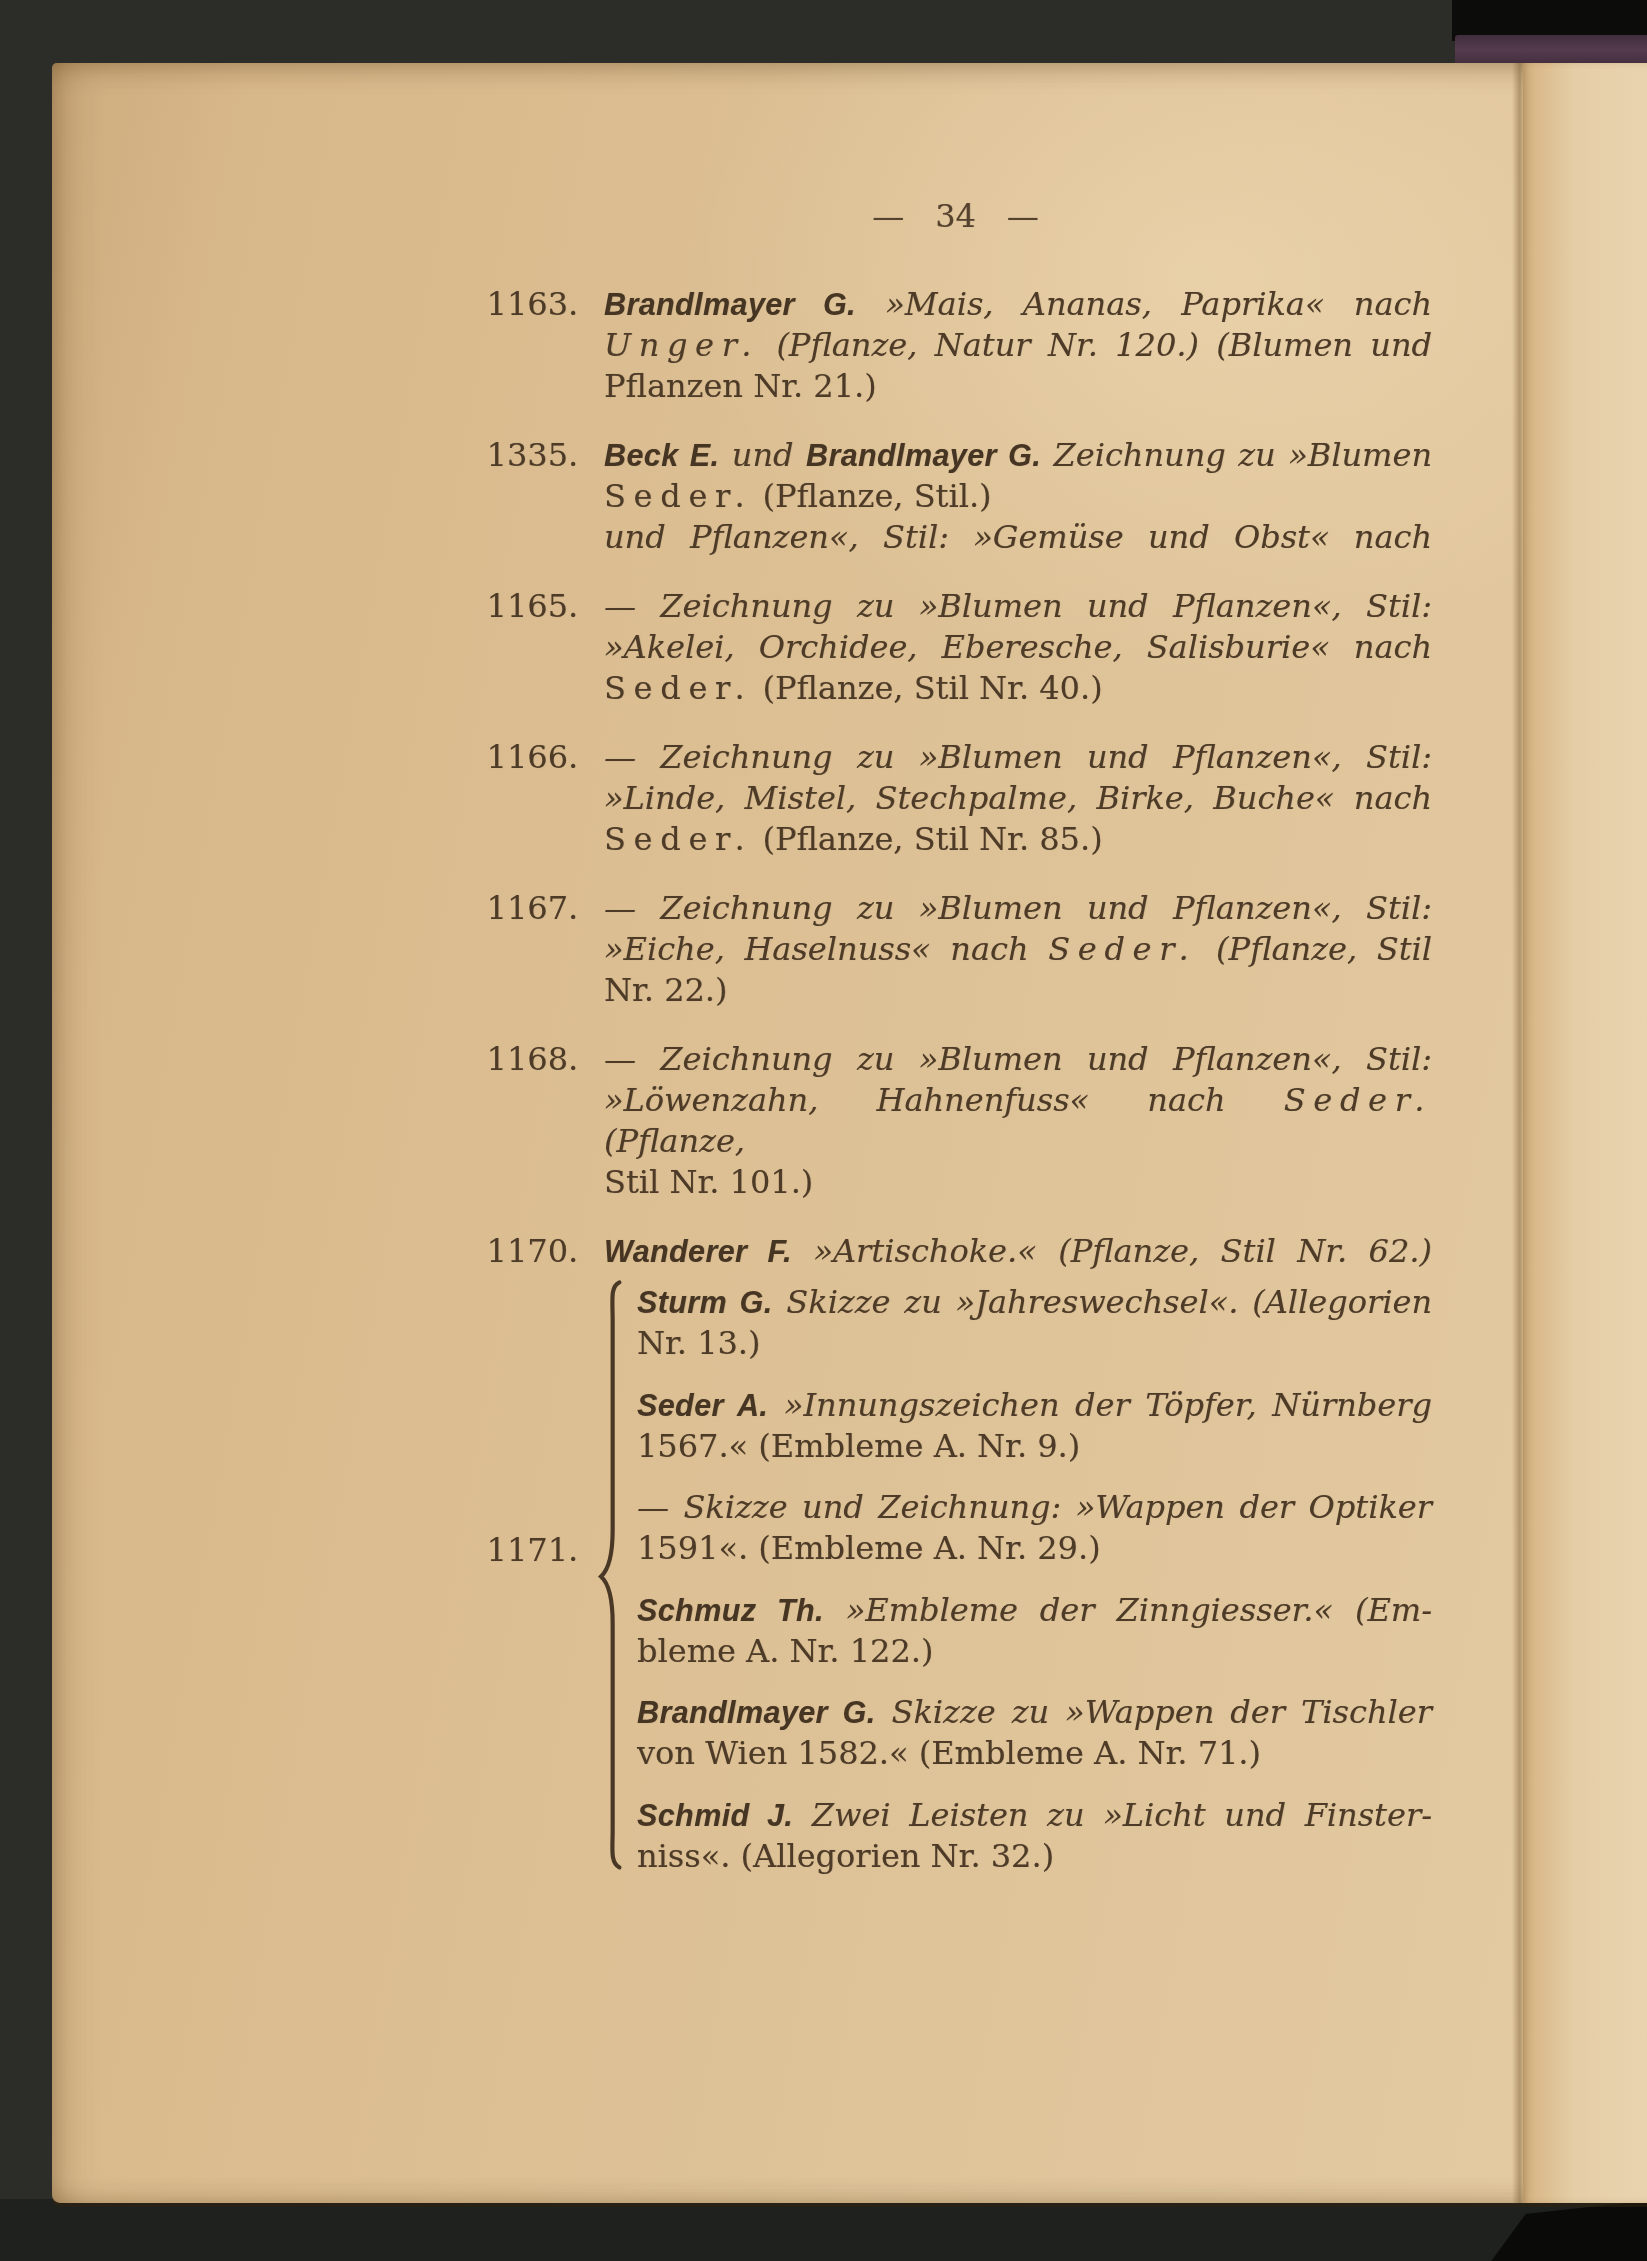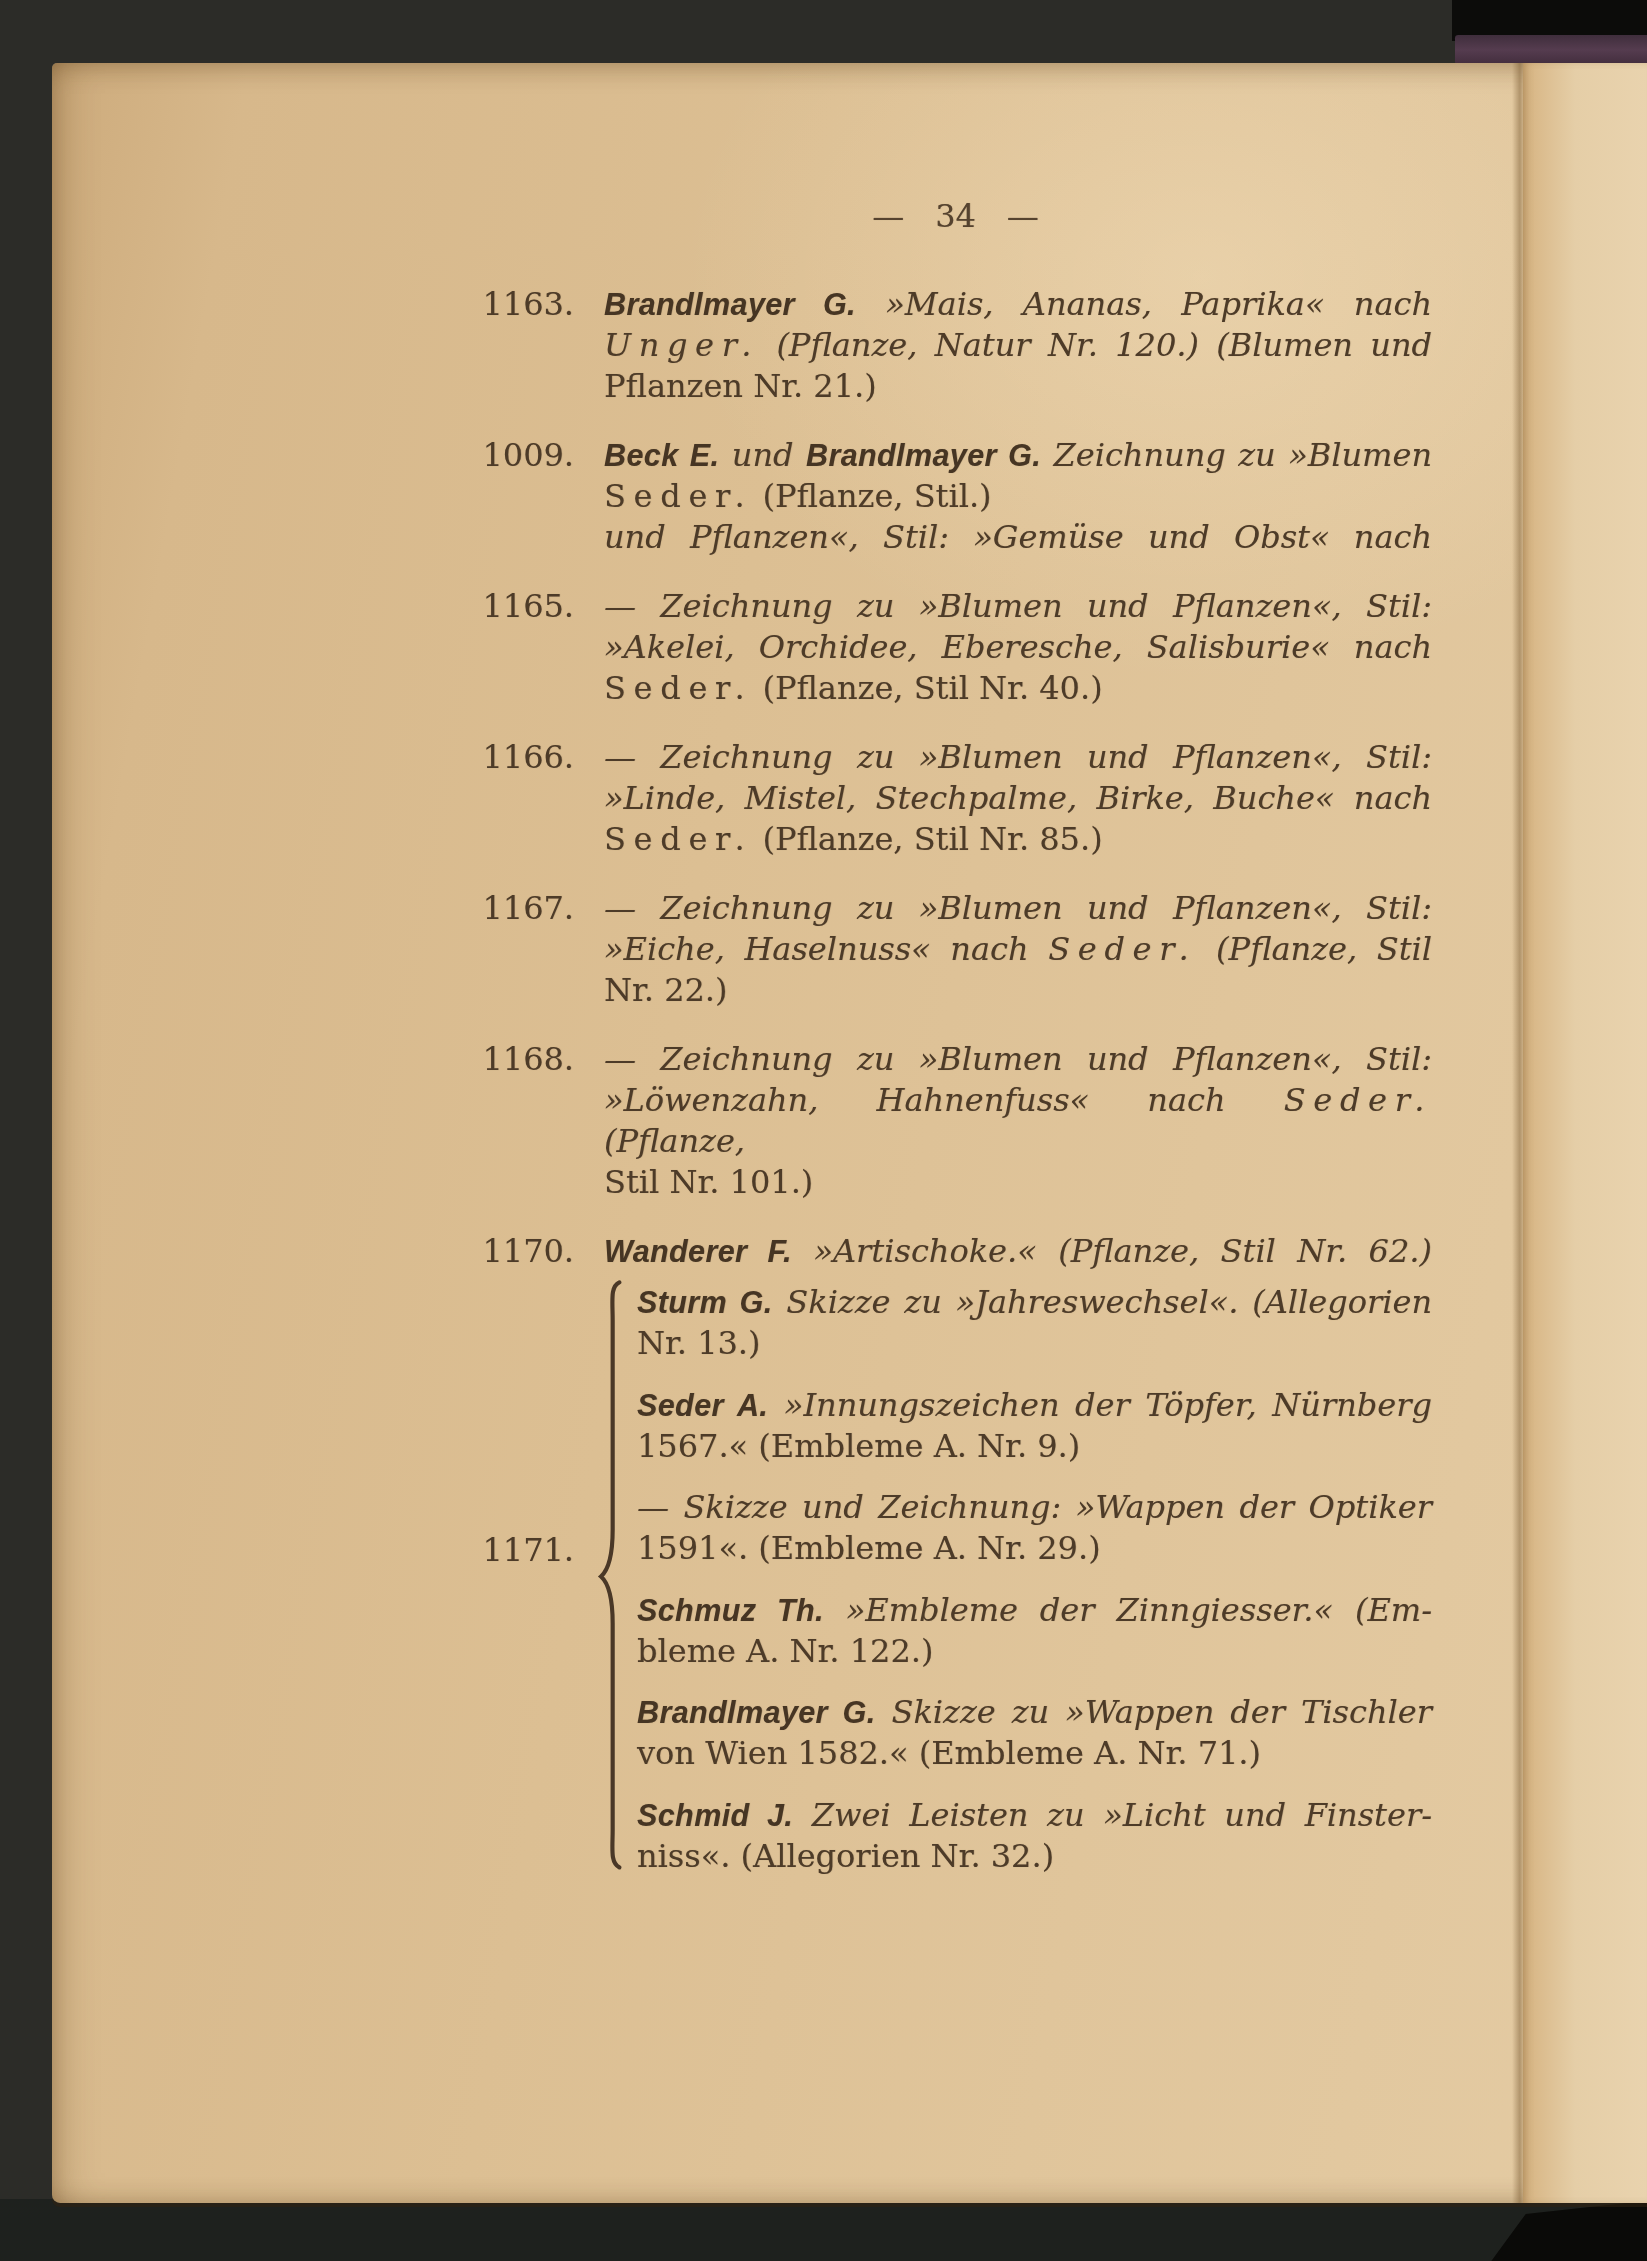--- a/index.html
+++ b/index.html
@@ -59,21 +59,21 @@
   }
   
   .content{
     position:absolute;left:437px;top:221px;width:943px;
     font-size:32px;line-height:41px;
     text-shadow:0.4px 0.4px 0.7px rgba(77,59,40,0.35);
   }
   .entry{position:relative;padding-left:115px;margin-bottom:28px;}
   .entry.tight{margin-bottom:10px;}
   .entry .num{
-    position:absolute;left:-6.6px;top:0;width:100px;text-align:left;
+    position:absolute;left:-6.6px;top:0;width:100px;text-align:center;
   }
   .entry.group .num{top:248px;}
   .line{text-align:left;white-space:normal;}
   .line.just{text-align:justify;text-align-last:justify;font-style:italic;}
   .name{
     font-family:"Liberation Sans",sans-serif;font-weight:700;
     font-size:30.5px;letter-spacing:0.4px;color:#463523;
   }
   .sperr{letter-spacing:0.24em;}
   .gitem{padding-left:33px;margin-bottom:20.6px;}
@@ -100,21 +100,21 @@
   </div>
 
   <div class="content">
       <div class="entry">
         <div class="num">1163.</div>
         <div class="line just"><span class="name">Brandlmayer G.</span><span> »Mais, Ananas, Paprika« nach</span></div>
         <div class="line just"><span class="sperr">Unger.</span><span> (Pflanze, Natur Nr. 120.) (Blumen und</span></div>
         <div class="line"><span>Pflanzen Nr. 21.)</span></div>
       </div>
       <div class="entry">
-        <div class="num">1009.</div>
+        <div class="num">1335.</div>
         <div class="line just"><span class="name">Beck E.</span><span> und </span><span class="name">Brandlmayer G.</span><span> Zeichnung zu »Blumen</span></div>
         <div class="line"><span class="sperr">Seder.</span><span> (Pflanze, Stil.)</span></div>
         <div class="line just"><span>und Pflanzen«, Stil: »Gemüse und Obst« nach</span></div>
       </div>
       <div class="entry">
         <div class="num">1165.</div>
         <div class="line just"><span>— Zeichnung zu »Blumen und Pflanzen«, Stil:</span></div>
         <div class="line just"><span>»Akelei, Orchidee, Eberesche, Salisburie« nach</span></div>
         <div class="line"><span class="sperr">Seder.</span><span> (Pflanze, Stil Nr. 40.)</span></div>
       </div>

